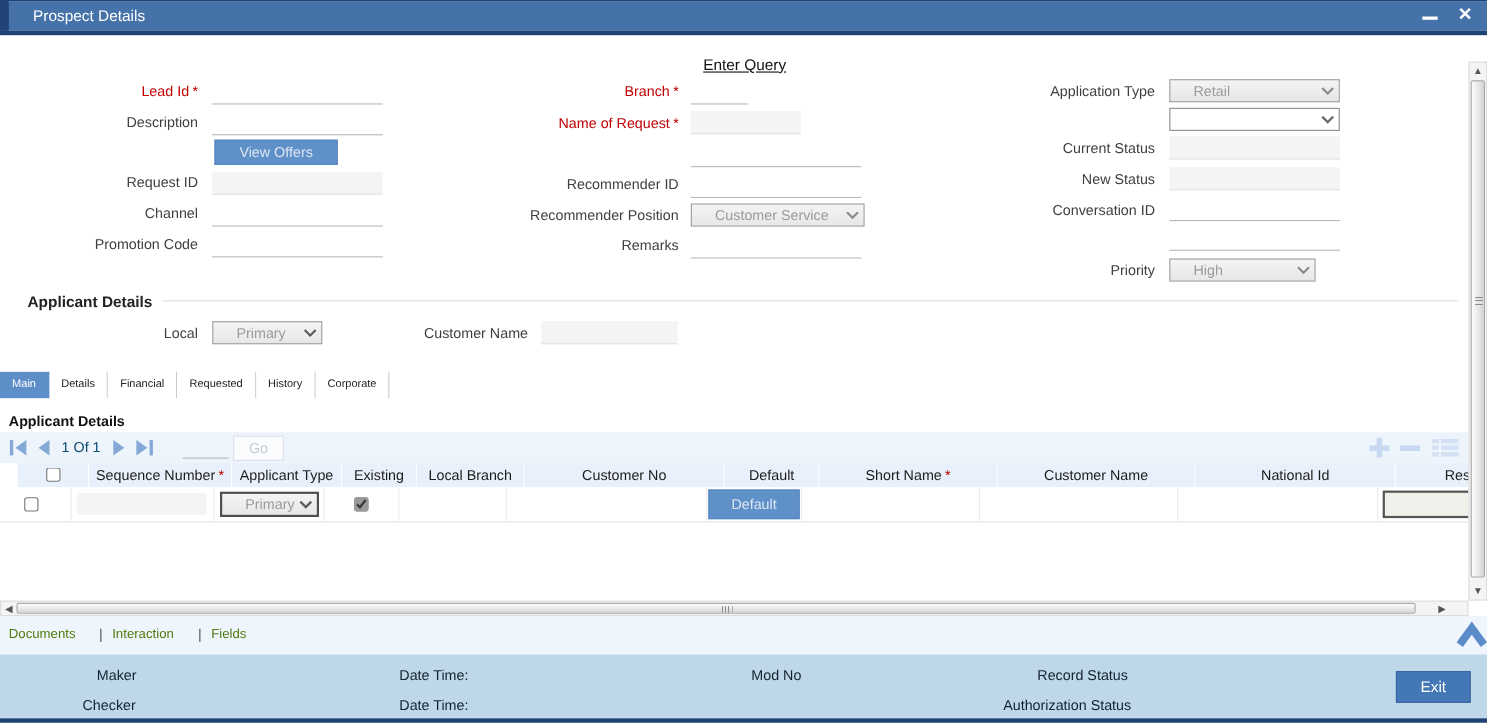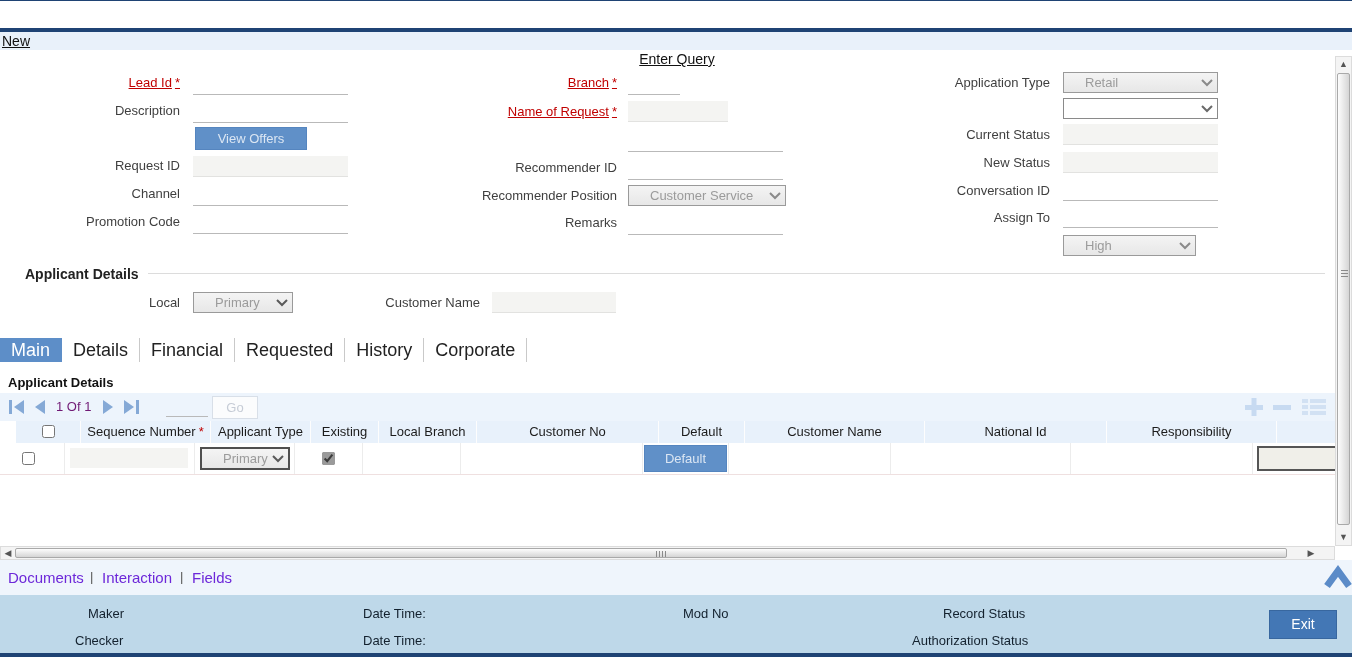--- a/index.html
+++ b/index.html
@@ -16,43 +16,43 @@
   .titlestrip { position:absolute; left:0; top:27px; width:1352px; height:4px; background:#1f4374; }
 
   
   .linkrow { position:absolute; left:0; width:1352px; height:18px; line-height:18px; }
   .linkrow.r1 { top:31px; background:#e9f1fa; }
   .linkrow.r2 { top:49px; background:#ffffff;text-align:center; }
   .linkrow a { color:#111; text-decoration:underline; margin-left:2px; font-size:14px; cursor:pointer; }
 
   
   .flabel { position:absolute; text-align:right; height:18px; line-height:18px; color:#3f3f3f; }
-  .flabel.red { color:#c00000;text-decoration:underline; }
+  .flabel.red { color:#c00000; }
   .req { color:#c00000; padding-left:3px; }
   .uline { position:absolute; height:20px; border:none; border-bottom:1px solid #b9b9b9; background:transparent; font-family:"Liberation Sans",sans-serif; font-size:13px; padding:0 2px; outline:none; }
   .rofield { position:absolute; height:21px; background:#f4f4f2; border-bottom:1px solid #e2e2e0; }
   .fsel { position:absolute; height:21px; border:1px solid #9a9a9a; background:linear-gradient(#f4f4f4,#e7e7e7); color:#9b9b9b; line-height:19px; padding-left:21px; cursor:default; }
   .fsel.enabled { background:#fff; color:#333; border:1px solid #8a8a8a; }
   .fsel .chev { position:absolute; right:4px; top:6px; }
   .btn-blue { position:absolute; background:#6090c8; color:#dbe6f3; border:1px solid #5585bf; text-align:center; cursor:pointer; font-size:13px; }
 
   
   .legendline { position:absolute; height:1px; background:#dcdcdc; }
   .secttitle { position:absolute; font-weight:bold; font-size:14px; color:#222; }
 
   
   .tabbar { position:absolute; left:0; top:337px; height:24px; display:flex; }
-  .tab { height:24px; line-height:24px; padding:0 11px; border-right:1px solid #c9c9c9; color:#222; cursor:pointer; background:#fff; font-size:18px; }
+  .tab { height:24px; line-height:24px; padding:0 11px; border-right:1px solid #c9c9c9; color:#222; cursor:pointer; background:#fff; font-size:10px; }
   .tab.active { background:#5d8ec8; color:#fff; border-right:1px solid #5d8ec8; }
 
   
   .gridtitle { position:absolute; left:8px; top:374px; font-weight:bold; font-size:13px; color:#111; }
   .gtoolbar { position:absolute; left:0; top:392px; width:1335px; height:28px; background:#edf4fc; }
   .pgicon { position:absolute; top:6px; cursor:pointer; }
-  .pgtext { position:absolute; left:56px; top:0; height:28px; line-height:28px; color:#701a75; }
+  .pgtext { position:absolute; left:56px; top:0; height:28px; line-height:28px; color:#0c4a6e; }
   .pginput { position:absolute; left:166px; top:4px; width:42px; }
   .gobtn { position:absolute; left:212px; top:3px; width:46px; height:23px; background:#fbfcfd; border:1px solid #d8dfe8; color:#c6ccd6; text-align:center; line-height:21px; cursor:default; }
   .rowicon { position:absolute; top:3px; cursor:default; }
 
   .ghead { position:absolute; left:16px; top:420px; width:1335px; height:22px; background:#e8f1fb; display:flex; overflow:hidden; }
   .ghead .gc { height:22px; line-height:22px; text-align:center; color:#1c1c1c; border-right:1px solid #fdfdfd; flex:none; white-space:nowrap; overflow:hidden; }
   .grow { position:absolute; left:0; top:442px; width:1335px; height:32px; background:#fff; border-bottom:1px solid #efe0e0; display:flex; overflow:hidden; }
   .grow .gc { height:32px; border-right:1px solid #ececec; flex:none; position:relative; }
 
   .cb { width:13px; height:13px; accent-color:#9a9a9a; }
@@ -63,39 +63,42 @@
   .hgrip { position:absolute; left:640px; top:2px; width:10px; height:6px;
            background:repeating-linear-gradient(90deg,#8a8a8a 0 1px,transparent 1px 3px); }
   .vscroll { position:absolute; left:1335px; top:55px; width:17px; height:490px; background:#f4f4f4; border:1px solid #dcdcdc; }
   .vthumb { position:absolute; left:1px; top:16px; width:13px; height:452px; background:linear-gradient(90deg,#fdfdfd,#d5d5d5); border:1px solid #a9a9a9; border-radius:2px; }
   .vgrip { position:absolute; left:3px; top:196px; width:7px; height:9px;
            background:repeating-linear-gradient(#8a8a8a 0 1px,transparent 1px 3px); }
   .sarrow { position:absolute; color:#555; font-size:9px; line-height:12px; text-align:center; cursor:pointer; }
 
   
   .botband { position:absolute; left:0; top:559px; width:1352px; height:35px; background:#eff5fc; }
-  .botband .blink { position:absolute; top:9px; color:#6d28d9; cursor:pointer; font-size:15px; }
+  .botband .blink { position:absolute; top:9px; color:#4d7c0f; cursor:pointer; font-size:12px; }
   .botband .bsep { position:absolute; top:9px; color:#555; }
 
   
   .footer { position:absolute; left:0; top:594px; width:1352px; height:58px; background:#bed8e9; }
   .footstrip { position:absolute; left:0; top:652px; width:1352px; height:5px; background:#1f4374; }
   .flab { position:absolute; color:#13212e; font-size:13px; }
   .exitbtn { position:absolute; left:1269px; top:15px; width:68px; height:29px; background:#4377b5; color:#fff; border:1px solid #38679f; font-size:14px; text-align:center; line-height:27px; cursor:pointer; }
 </style>
 </head>
 <body>
 
 <div id="root">
 
+  <div class="titlebar">
+    <div class="corner"></div>
+    <span class="title">Prospect Details</span>
+    <span class="win-min"></span>
+    <span class="win-close">✕</span>
+  </div>
   <div class="titlestrip"></div>
 
-  <div class="linkrow r1">
-    <a>New</a>
-  </div>
   <div class="linkrow r2">
     <a>Enter Query</a>
   </div>
 
   <span class="flabel red" style="left:0;top:73px;width:180px"><span>Lead Id</span><span class="req">*</span></span>
   <input class="uline" style="left: 193px; top: 74px; width: 155px;">
 
   <span class="flabel" style="left:0;top:101px;width:180px">Description</span>
   <input class="uline" style="left: 193px; top: 102px; width: 155px;">
 
@@ -149,23 +152,23 @@
 
   <span class="flabel" style="left:850px;top:125px;width:200px">Current Status</span>
   <div class="rofield" style="left:1063px;top:123px;width:155px"></div>
 
   <span class="flabel" style="left:850px;top:153px;width:200px">New Status</span>
   <div class="rofield" style="left:1063px;top:151px;width:155px"></div>
 
   <span class="flabel" style="left:850px;top:181px;width:200px">Conversation ID</span>
   <input class="uline" style="left: 1063px; top: 180px; width: 155px;">
 
-  <span class="flabel" style="left:850px;top:208px;width:200px">Assign To</span>
   <input class="uline" style="left: 1063px; top: 207px; width: 155px;">
 
+  <span class="flabel" style="left:850px;top:236px;width:200px">Priority</span>
   <div class="fsel" style="left:1063px;top:234px;width:133px">
     <span>High</span>
     <svg class="chev" width="12" height="8" viewBox="0 0 12 8">
         <path d="M1 1 L6 6 L11 1" stroke="#8a8a8a" stroke-width="2" fill="none"></path>
       </svg>
   </div>
 
   <span class="secttitle" style="left:25px;top:265px">Applicant Details</span>
   <div class="legendline" style="left:148px;top:272px;width:1177px"></div>
 
@@ -228,20 +231,21 @@
   </div>
 
   <div class="ghead">
     <div class="gc" style="width:65px"><input type="checkbox" class="cb" style="margin-top: 4px;"></div>
     <div class="gc" style="width:130px"><span>Sequence Number</span><span class="req">*</span></div>
     <div class="gc" style="width:100px">Applicant Type</div>
     <div class="gc" style="width:68px">Existing</div>
     <div class="gc" style="width:98px">Local Branch</div>
     <div class="gc" style="width:182px">Customer No</div>
     <div class="gc" style="width:86px">Default</div>
+    <div class="gc" style="width:162px"><span>Short Name</span><span class="req">*</span></div>
     <div class="gc" style="width:180px">Customer Name</div>
     <div class="gc" style="width:182px">National Id</div>
     <div class="gc" style="width:170px">Responsibility</div>
   </div>
 
   <div class="grow">
     <div class="gc" style="width:65px">
         <input type="checkbox" class="cb" style="position: absolute; left: 22px; top: 9px;">
       </div>
     <div class="gc" style="width:130px">

